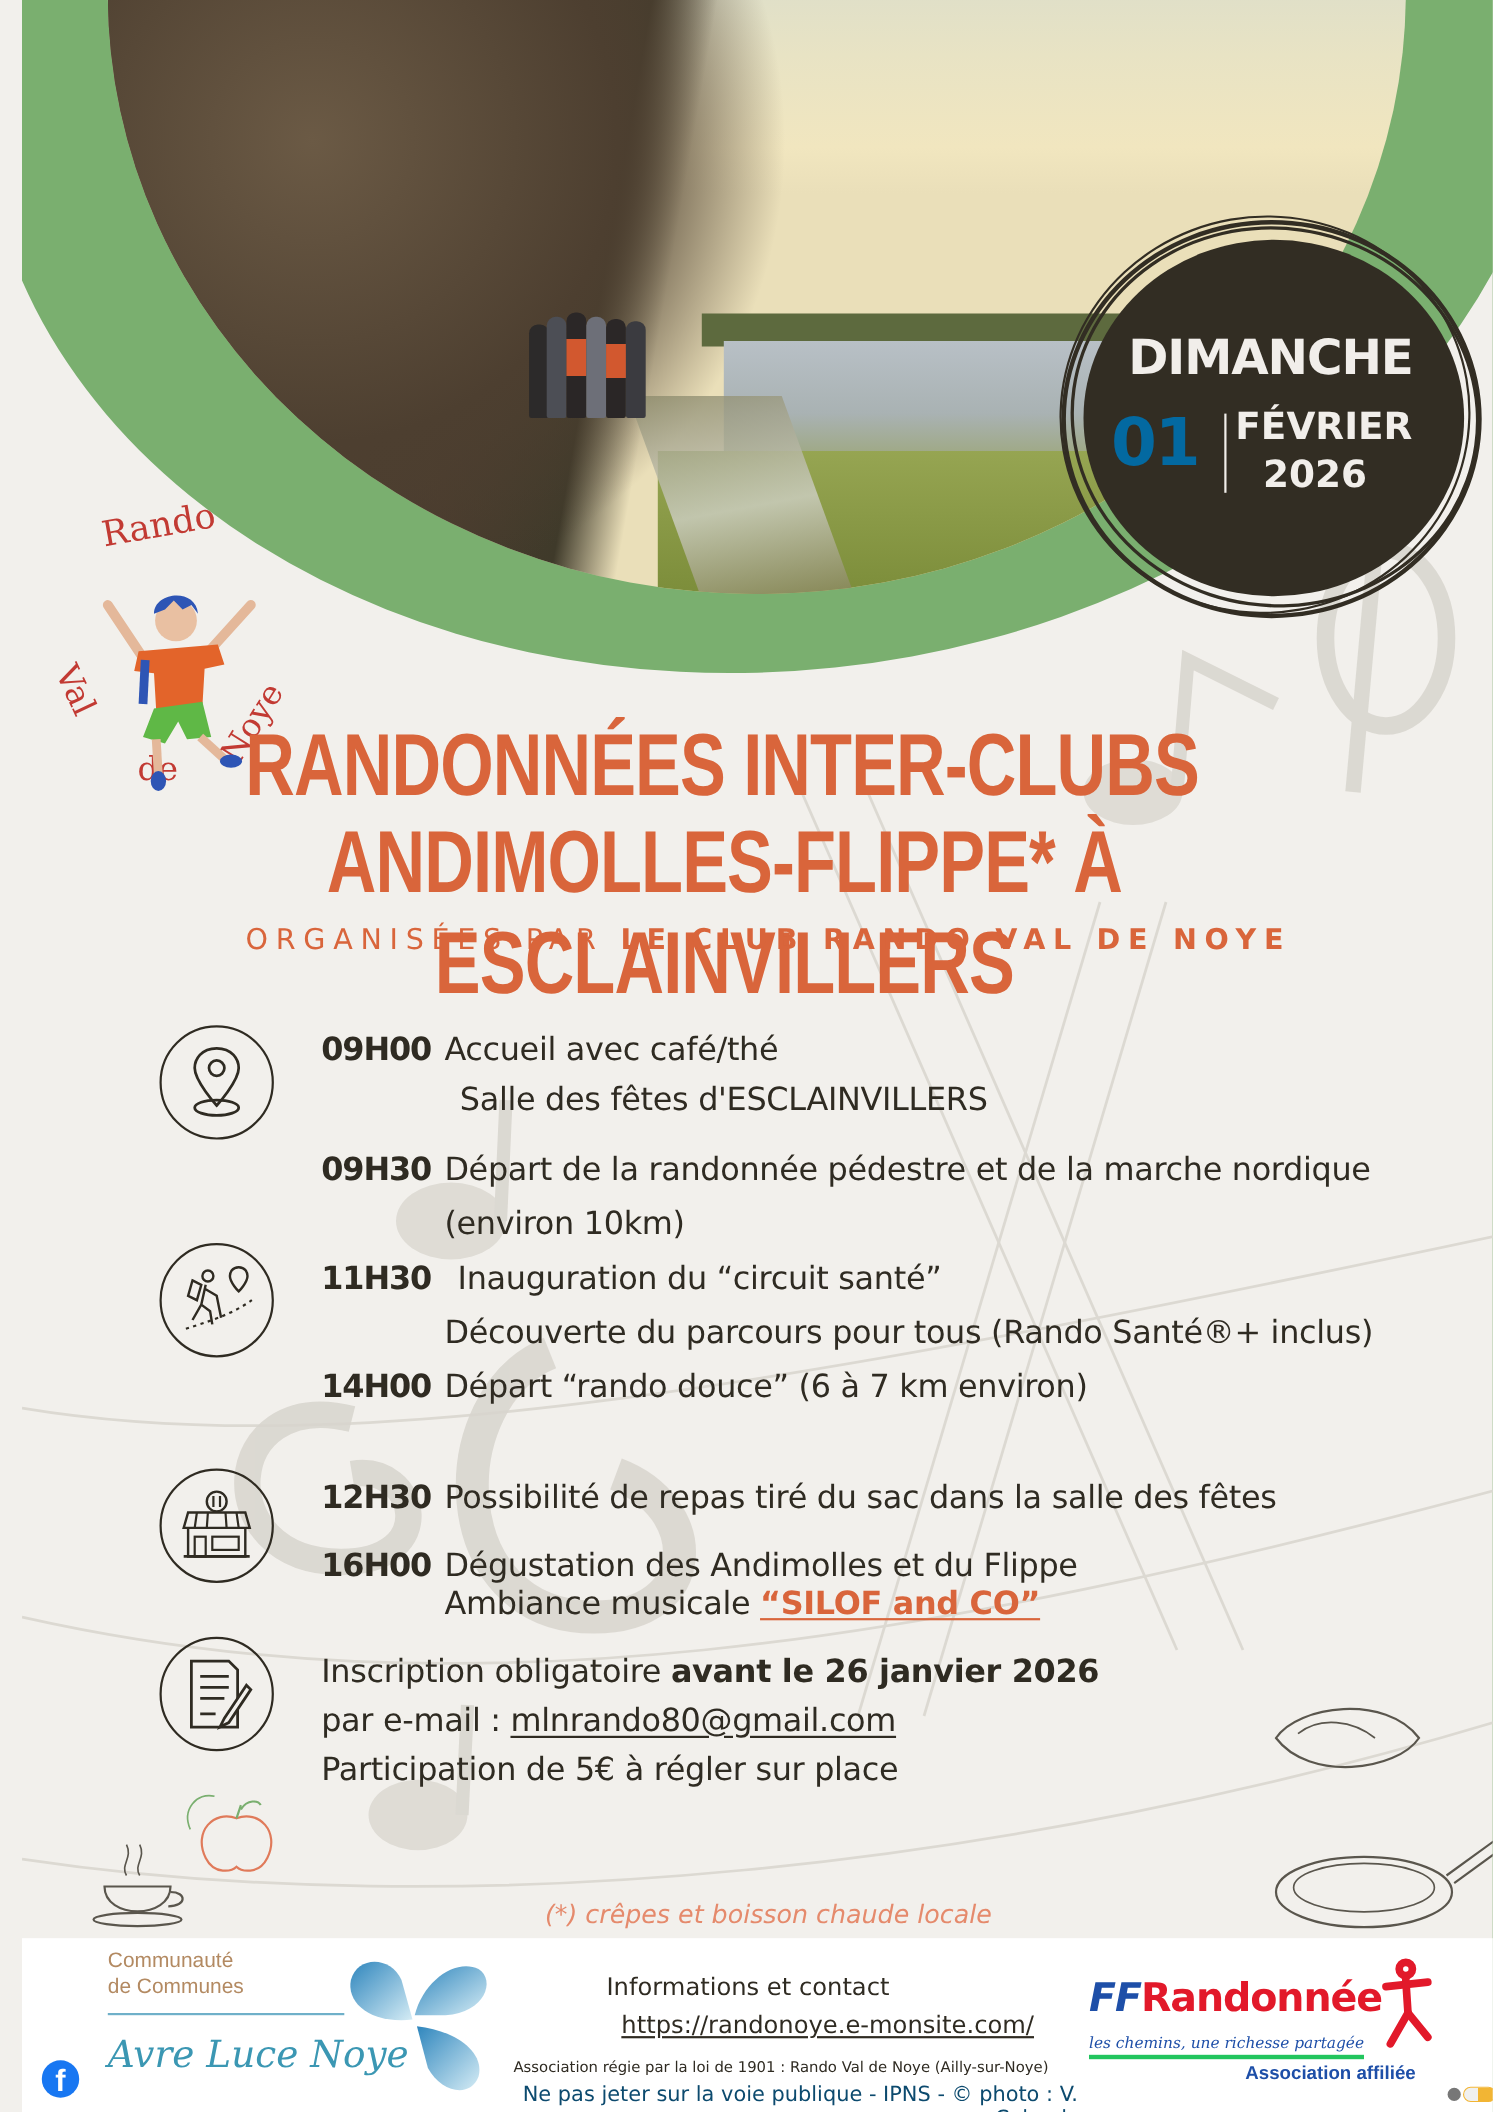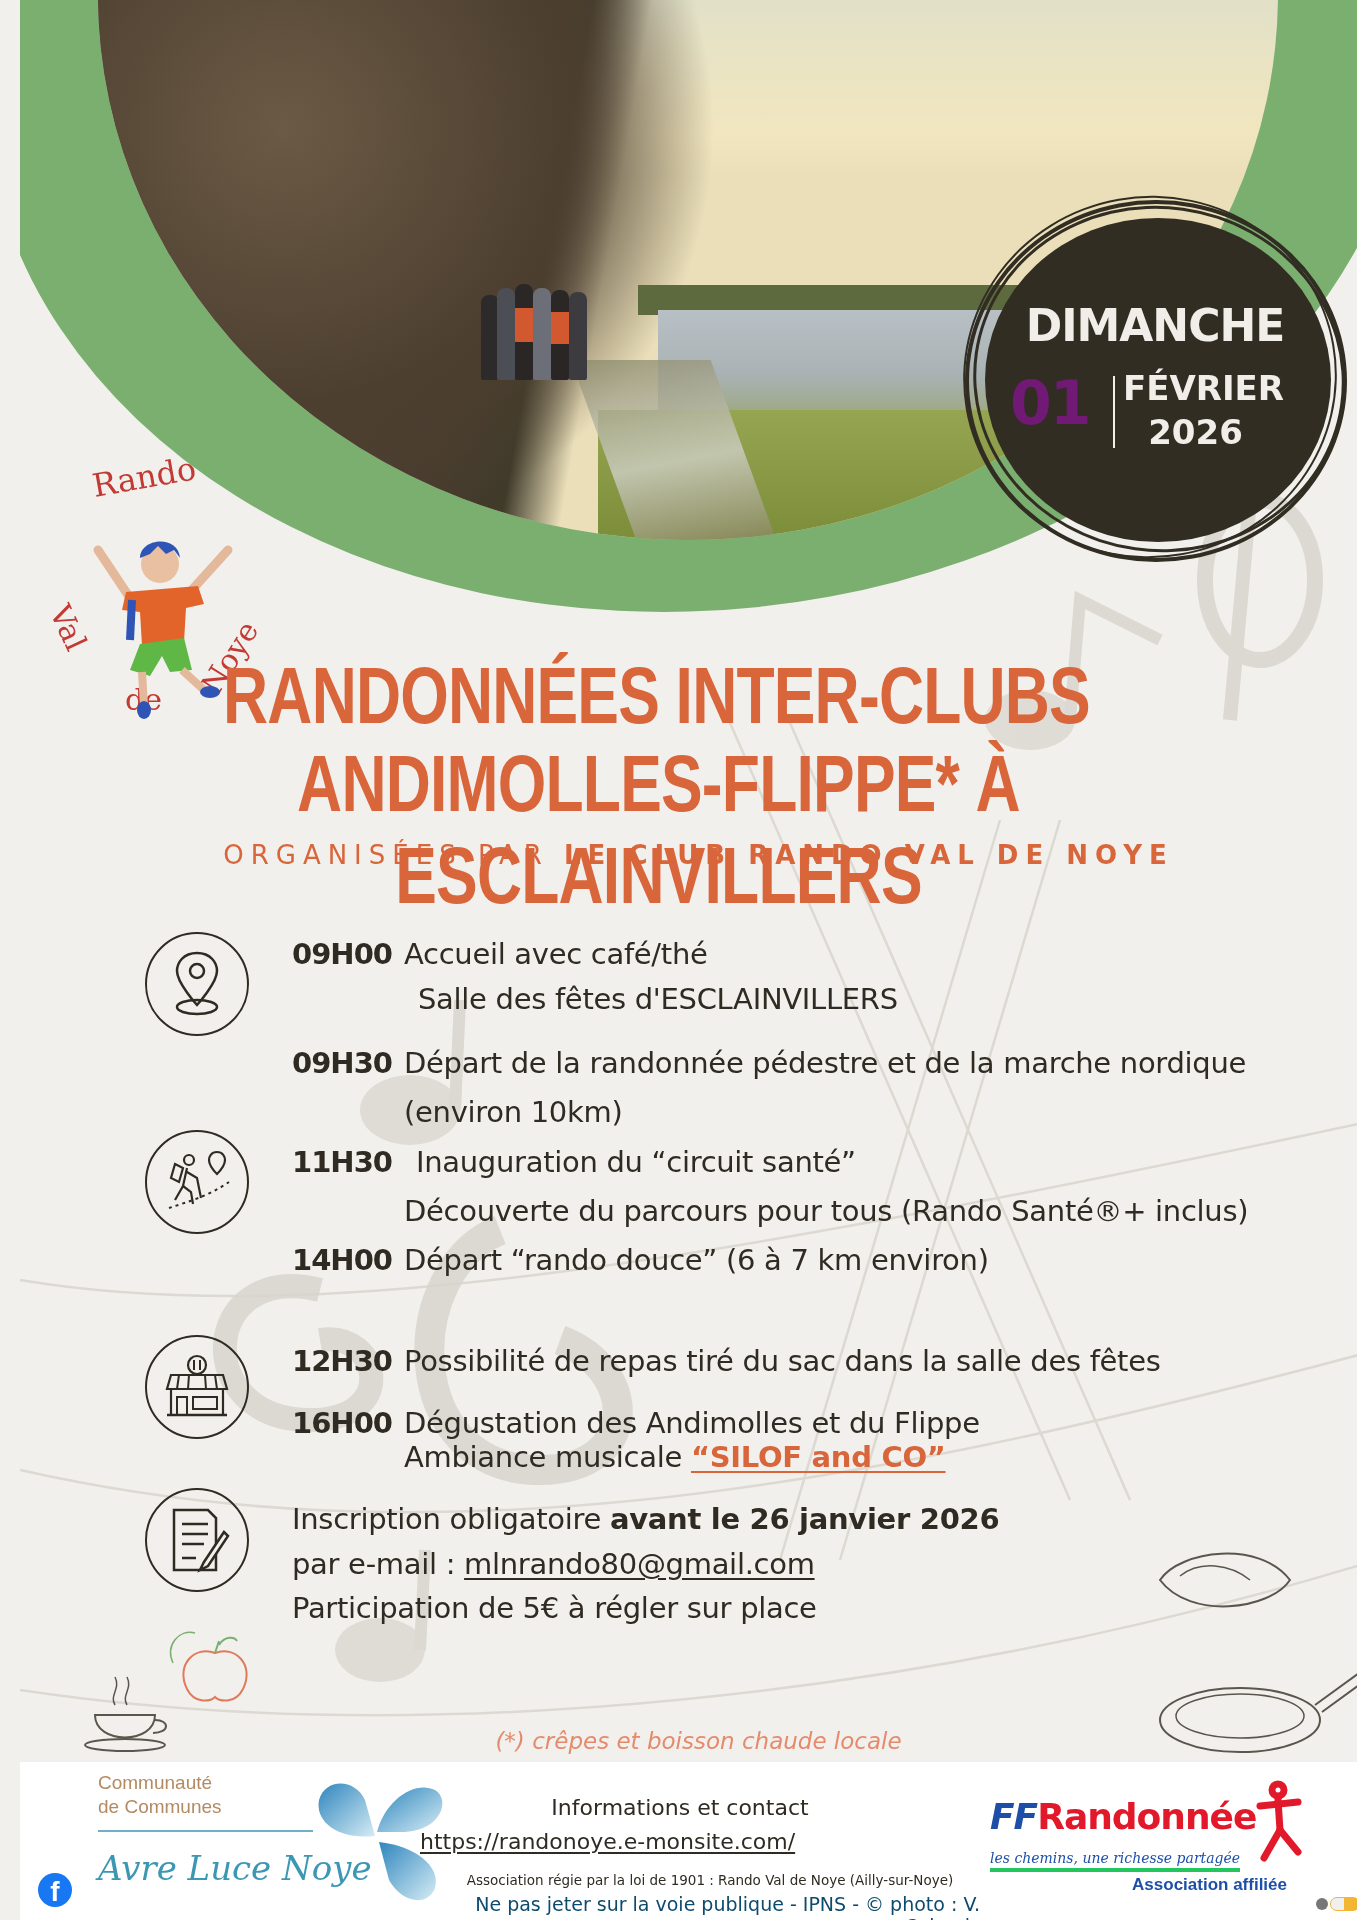--- a/index.html
+++ b/index.html
@@ -71,21 +71,21 @@
     position: absolute; inset: 18px 16px 20px 20px; border-radius: 50%;
     background: #322d23;
   }
   .date-badge .dow {
     position: absolute; left: 45px; top: 100px; width: 290px;
     font-family: "DejaVu Sans", sans-serif; font-weight: bold;
     font-size: 44px; letter-spacing: -1px; color: #f1eeea; text-align: center;
   }
   .date-badge .day {
     position: absolute; left: 45px; top: 168px;
-    font-weight: bold; font-size: 60px; color: #701a75; letter-spacing: -2px;
+    font-weight: bold; font-size: 60px; color: #0369a1; letter-spacing: -2px;
   }
   .date-badge .sep {
     position: absolute; left: 148px; top: 176px; width: 2px; height: 72px; background: #f1eeea;
   }
   .date-badge .month {
     position: absolute; left: 158px; top: 166px; width: 145px; text-align: center;
     font-weight: bold; font-size: 34px; color: #f1eeea; line-height: 44px;
   }
 
   
@@ -143,21 +143,21 @@
   .ccalogo .t1 { position: absolute; left: 8px; top: 2px; font-size: 19px; color: #b38a62; font-family: "Liberation Sans", sans-serif; }
   .ccalogo .t2 { position: absolute; left: 8px; top: 26px; font-size: 19px; color: #b38a62; font-family: "Liberation Sans", sans-serif; }
   .ccalogo .rule { position: absolute; left: 8px; top: 60px; width: 215px; height: 2px; background: #6fb0c9; }
   .ccalogo .t3 { position: absolute; left: 8px; top: 78px; font-size: 34px; color: #3b97b3; font-family: "DejaVu Serif", serif; font-style: italic; }
   .fb-icon {
     position: absolute; left: 18px; top: 1873px; width: 34px; height: 34px; border-radius: 50%;
     background: #1877f2; color: #fff; font-family: "Liberation Sans", sans-serif; font-weight: bold;
     font-size: 28px; text-align: center; line-height: 38px; overflow: hidden;
   }
   .contact-title { position: absolute; top: 1795px; left: 400px; width: 520px; text-align: center; font-size: 22px; color: #2f2b22; }
-  .contact-url { position: absolute; top: 1829px; left: 400px; width: 520px; text-align: left; font-size: 22px; color: #2f2b22; text-decoration: underline; text-underline-offset: 3px; }
+  .contact-url { position: absolute; top: 1829px; left: 400px; width: 520px; text-align: right; font-size: 22px; color: #2f2b22; text-decoration: underline; text-underline-offset: 3px; }
   .legal1 { position: absolute; top: 1872px; left: 400px; width: 580px; text-align: center; font-size: 13.5px; color: #2f2b22; }
   .legal2 { position: absolute; top: 1893px; left: 400px; width: 560px; text-align: right; font-size: 19px; color: #0c4a6e; }
 
   .ffr { position: absolute; left: 965px; top: 1780px; width: 330px; height: 120px; }
   .ffr .brand { position: absolute; left: 5px; top: 16px; font-family: "DejaVu Sans", sans-serif; font-weight: bold; font-size: 36px; letter-spacing: -1px; }
   .ffr .brand .ff { color: #1e4fa8; font-style: italic; }
   .ffr .brand .rest { color: #e2192a; }
   .ffr .tagline { position: absolute; left: 5px; top: 70px; font-family: "DejaVu Serif", serif; font-style: italic; font-size: 14px; color: #1e4fa8; border-bottom: 4px solid #22c55e; padding-bottom: 2px; }
   .ffr .affil { position: absolute; right: 28px; top: 95px; font-family: "Liberation Sans", sans-serif; font-weight: bold; font-size: 17px; color: #1e4fa8; }
   .ffr .runner { position: absolute; right: 8px; top: 0; width: 55px; height: 85px; }

